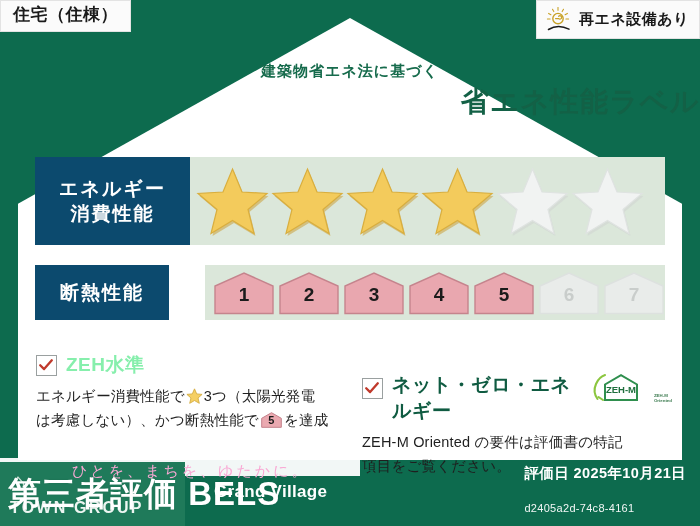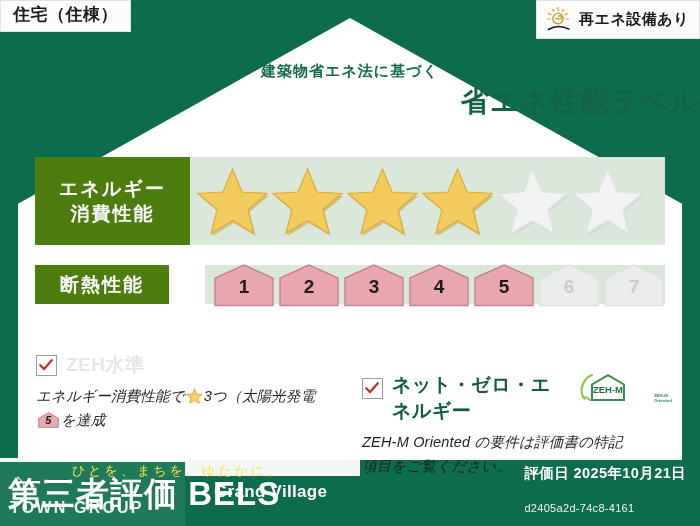--- a/index.html
+++ b/index.html
@@ -51,31 +51,31 @@
   }
   .title-main{
     position:absolute;left:0;right:0;top:83px;text-align:right;
     font-size:28px;font-weight:bold;color:#136146;letter-spacing:1.5px;
     z-index:5;
   }
 
   
   .row{position:absolute;display:flex;align-items:stretch;z-index:5;}
   .row-label{
-    background:#4d7c0f;color:#ffffff;
+    background:#0c4a6e;color:#ffffff;
     display:flex;flex-direction:column;align-items:center;justify-content:center;
     font-weight:bold;letter-spacing:2px;
   }
   .row-scale{background:#dbe7da;flex:1;display:flex;align-items:center;}
 
   #row-energy{left:35px;top:157px;width:630px;height:88px;}
   #row-energy .row-label{width:155px;font-size:19px;line-height:1.32;}
   #row-energy .row-scale{padding-left:6px;}
 
-  #row-insul{left:35px;top:265px;width:630px;height:39px;gap:36px;}
+  #row-insul{left:35px;top:265px;width:630px;height:55px;gap:36px;}
   #row-insul .row-label{width:155px;font-size:19px;}
   #row-insul .row-scale{padding-left:8px;gap:2px;}
 
   
   .stars{display:flex;align-items:center;gap:2px;}
   .star-ic{width:73px;height:70px;display:block;}
 
   
   .houses{display:flex;align-items:center;gap:3px;}
   .house-ic{position:relative;width:62px;height:44px;}
@@ -91,33 +91,33 @@
   .info{position:absolute;z-index:5;}
   #info-left{left:36px;top:352px;width:312px;}
   #info-right{left:362px;top:352px;width:310px;}
 
   .info-head{display:flex;align-items:center;gap:9px;margin-bottom:7px;}
   .chk{
     width:19px;height:19px;flex:none;
     border:1px solid #9aa0a0;background:#fff;position:relative;
   }
   .chk svg{position:absolute;left:1px;top:1px;width:16px;height:16px;}
-  .info-title{font-size:19px;font-weight:bold;color:#e5e5e5;letter-spacing:0.5px;}
+  .info-title{font-size:19px;font-weight:bold;color:#86efac;letter-spacing:0.5px;}
   .info-title.dark{color:#0f5b41;margin-top:20px;}
   .info-body{
-    font-size:14.5px;color:#1f1f1f;line-height:1.65;letter-spacing:0.2px;font-style:italic;
+    font-size:14.5px;color:#1f1f1f;line-height:1.65;letter-spacing:0.2px;
   }
   .inline-star{width:17px;height:16px;vertical-align:-3px;margin:0 1px;}
   .inline-house{position:relative;display:inline-block;width:21px;height:16px;vertical-align:-3px;margin:0 2px;}
   .inline-house svg{display:block;width:21px;height:16px;}
   .inline-house span{
     position:absolute;inset:0;text-align:center;font-size:11px;font-weight:bold;
     color:#1b1b1b;line-height:16px;
   }
-  .zehm-logo{display:inline-flex;align-items:flex-end;gap:18px;vertical-align:-7px;margin-left:4px;}
+  .zehm-logo{display:inline-flex;align-items:flex-end;gap:5px;vertical-align:-7px;margin-left:4px;}
   .zehm-logo svg{display:block;}
   .zehm-sub{font-size:4.4px;color:#3a7a4e;font-weight:bold;line-height:1.15;letter-spacing:0;}
 
   
   .footer-right{
     position:absolute;right:14px;bottom:12px;text-align:left;z-index:7;color:#ffffff;
   }
   .footer-date{font-size:14.5px;font-weight:bold;letter-spacing:0.4px;}
   .footer-id{font-size:11px;letter-spacing:0.3px;margin-top:19px;opacity:.95;}
 
@@ -146,21 +146,21 @@
   }
   #wm-grand{
     left:214px;top:482px;z-index:9;
     font-size:17px;font-weight:bold;color:#ffffff;letter-spacing:.3px;
   }
   #wm-green-tail{
     left:300px;top:462px;width:64px;height:64px;background:#0d6b4e;z-index:6;
   }
   #wm-jp-top{
     left:72px;top:462px;z-index:9;
-    font-size:13px;color:#fde047;letter-spacing:3px;white-space:nowrap;
+    font-size:15px;color:#f9a8d4;letter-spacing:3px;white-space:nowrap;
   }
   #wm-jp-big{
     left:66px;top:478px;z-index:9;
     font-size:34px;font-weight:bold;color:#2f8f6b;letter-spacing:1px;white-space:nowrap;
   }
 </style>
 </head>
 <body>
 
 <div id="stage">
@@ -286,21 +286,21 @@
         <svg viewBox="0 0 16 16">
             <path d="M2.2 8.2 L6.1 12.1 L13.8 3.3" fill="none" stroke="#c0392b" stroke-width="2.3" stroke-linecap="round" stroke-linejoin="round"></path>
           </svg>
       </span>
       <span class="info-title">ZEH水準</span>
     </div>
     <div class="info-body">
       <span>エネルギー消費性能で</span><svg class="inline-star" viewBox="0 0 20 19">
           <path d="M10 1 L12.6 7 L19 7.6 L14.2 11.9 L15.7 18.2 L10 14.9 L4.3 18.2 L5.8 11.9 L1 7.6 L7.4 7 Z" fill="#f5cf63" stroke="#d2a93c" stroke-width="1"></path>
         </svg><span>3つ（太陽光発電</span><br>
-      <span class="inline-house"><svg viewBox="0 0 21 16">
+      <span>は考慮しない）、かつ断熱性能で</span><span class="inline-house"><svg viewBox="0 0 21 16">
             <path d="M0.7 15.3 V6.3 L10.5 0.7 L20.3 6.3 V15.3 Z" fill="#eaa9b0" stroke="#c4808a" stroke-width="1"></path>
           </svg><span>5</span></span><span>を達成</span>
     </div>
   </div>
 
   <div class="info" id="info-right">
     <div class="info-head">
       <span class="chk">
         <svg viewBox="0 0 16 16">
             <path d="M2.2 8.2 L6.1 12.1 L13.8 3.3" fill="none" stroke="#c0392b" stroke-width="2.3" stroke-linecap="round" stroke-linejoin="round"></path>

